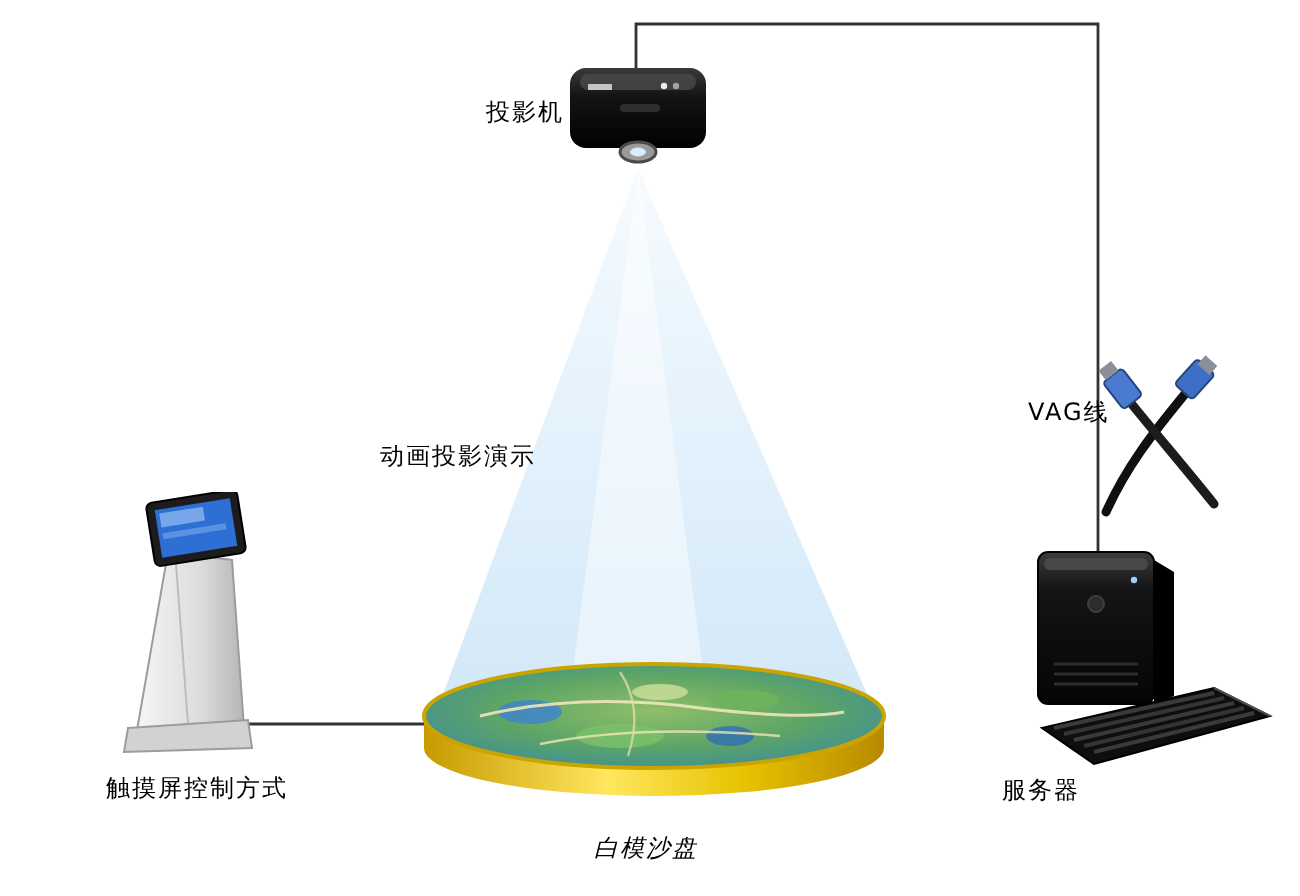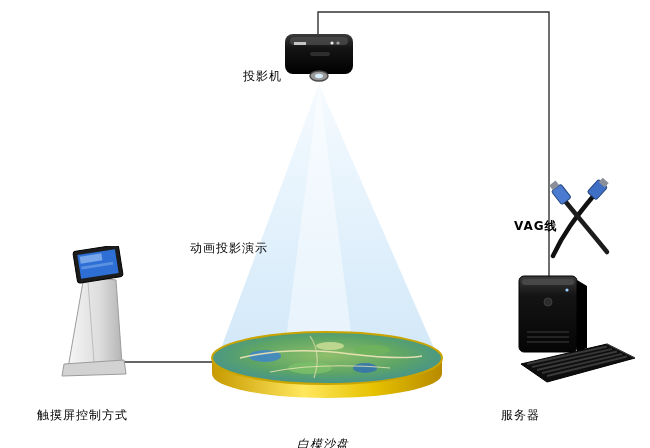--- a/index.html
+++ b/index.html
@@ -4,21 +4,20 @@
 <style>
   html,body{margin:0;padding:0;background:#fff;}
   .canvas{
     position:relative;width:650px;height:448px;background:#ffffff;overflow:hidden;
     font-family:"DejaVu Sans","Liberation Sans",sans-serif;
   }
   .abs{position:absolute;}
   .label{
     position:absolute;font-size:12px;color:#000;white-space:nowrap;line-height:1.2;
     letter-spacing:1px;
-    margin-top:20px;
   }
   svg{display:block;}
 </style>
 </head>
 <body>
 
 <div class="canvas">
 
   <svg class="abs" style="left:0;top:0;" width="650" height="448">
     <path d="M318 34 V12 H549 V278" fill="none" stroke="#333" stroke-width="1.4"></path>
@@ -138,23 +137,23 @@
       <path d="M29 99 L109 81" stroke="#343434" stroke-width="2"></path>
       <path d="M34 102 L114 83.5" stroke="#3a3a3a" stroke-width="2"></path>
       <path d="M39 105 L119 86" stroke="#343434" stroke-width="2"></path>
       <path d="M44 108 L124 88.5" stroke="#3a3a3a" stroke-width="2"></path>
       <path d="M104 76 L132 90" stroke="#4a4a4a" stroke-width="1"></path>
     </g>
   </svg>
 
   <div class="label" style="left:243px;top:49px;">投影机</div>
 
-  <div class="label" style="left:514px;top:199px;font-weight:bold;">VAG线</div>
+  <div class="label" style="left:514px;top:199px;">VAG线</div>
 
   <div class="label" style="left:190px;top:221px;">动画投影演示</div>
 
-  <div class="label" style="left:37px;top:388px;">触摸屏控制方式</div>
+  <div class="label" style="left:53px;top:388px;font-family:Liberation Mono, monospace;">触摸屏控制方式</div>
 
   <div class="label" style="left:297px;top:417px;font-style:italic;">白模沙盘</div>
 
   <div class="label" style="left:501px;top:388px;">服务器</div>
 
 </div>
 
 </body></html>

